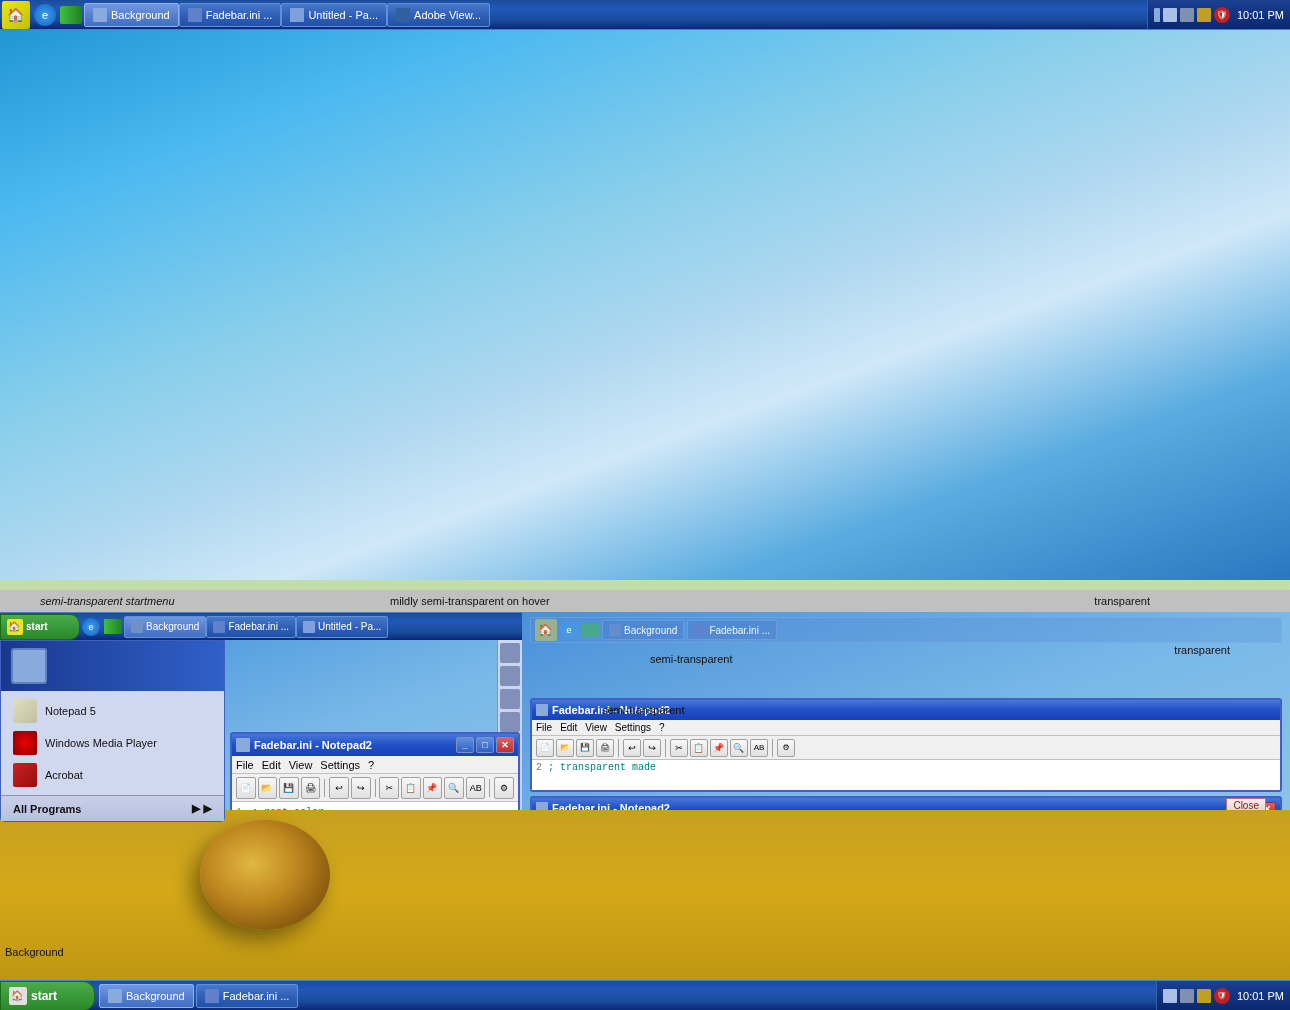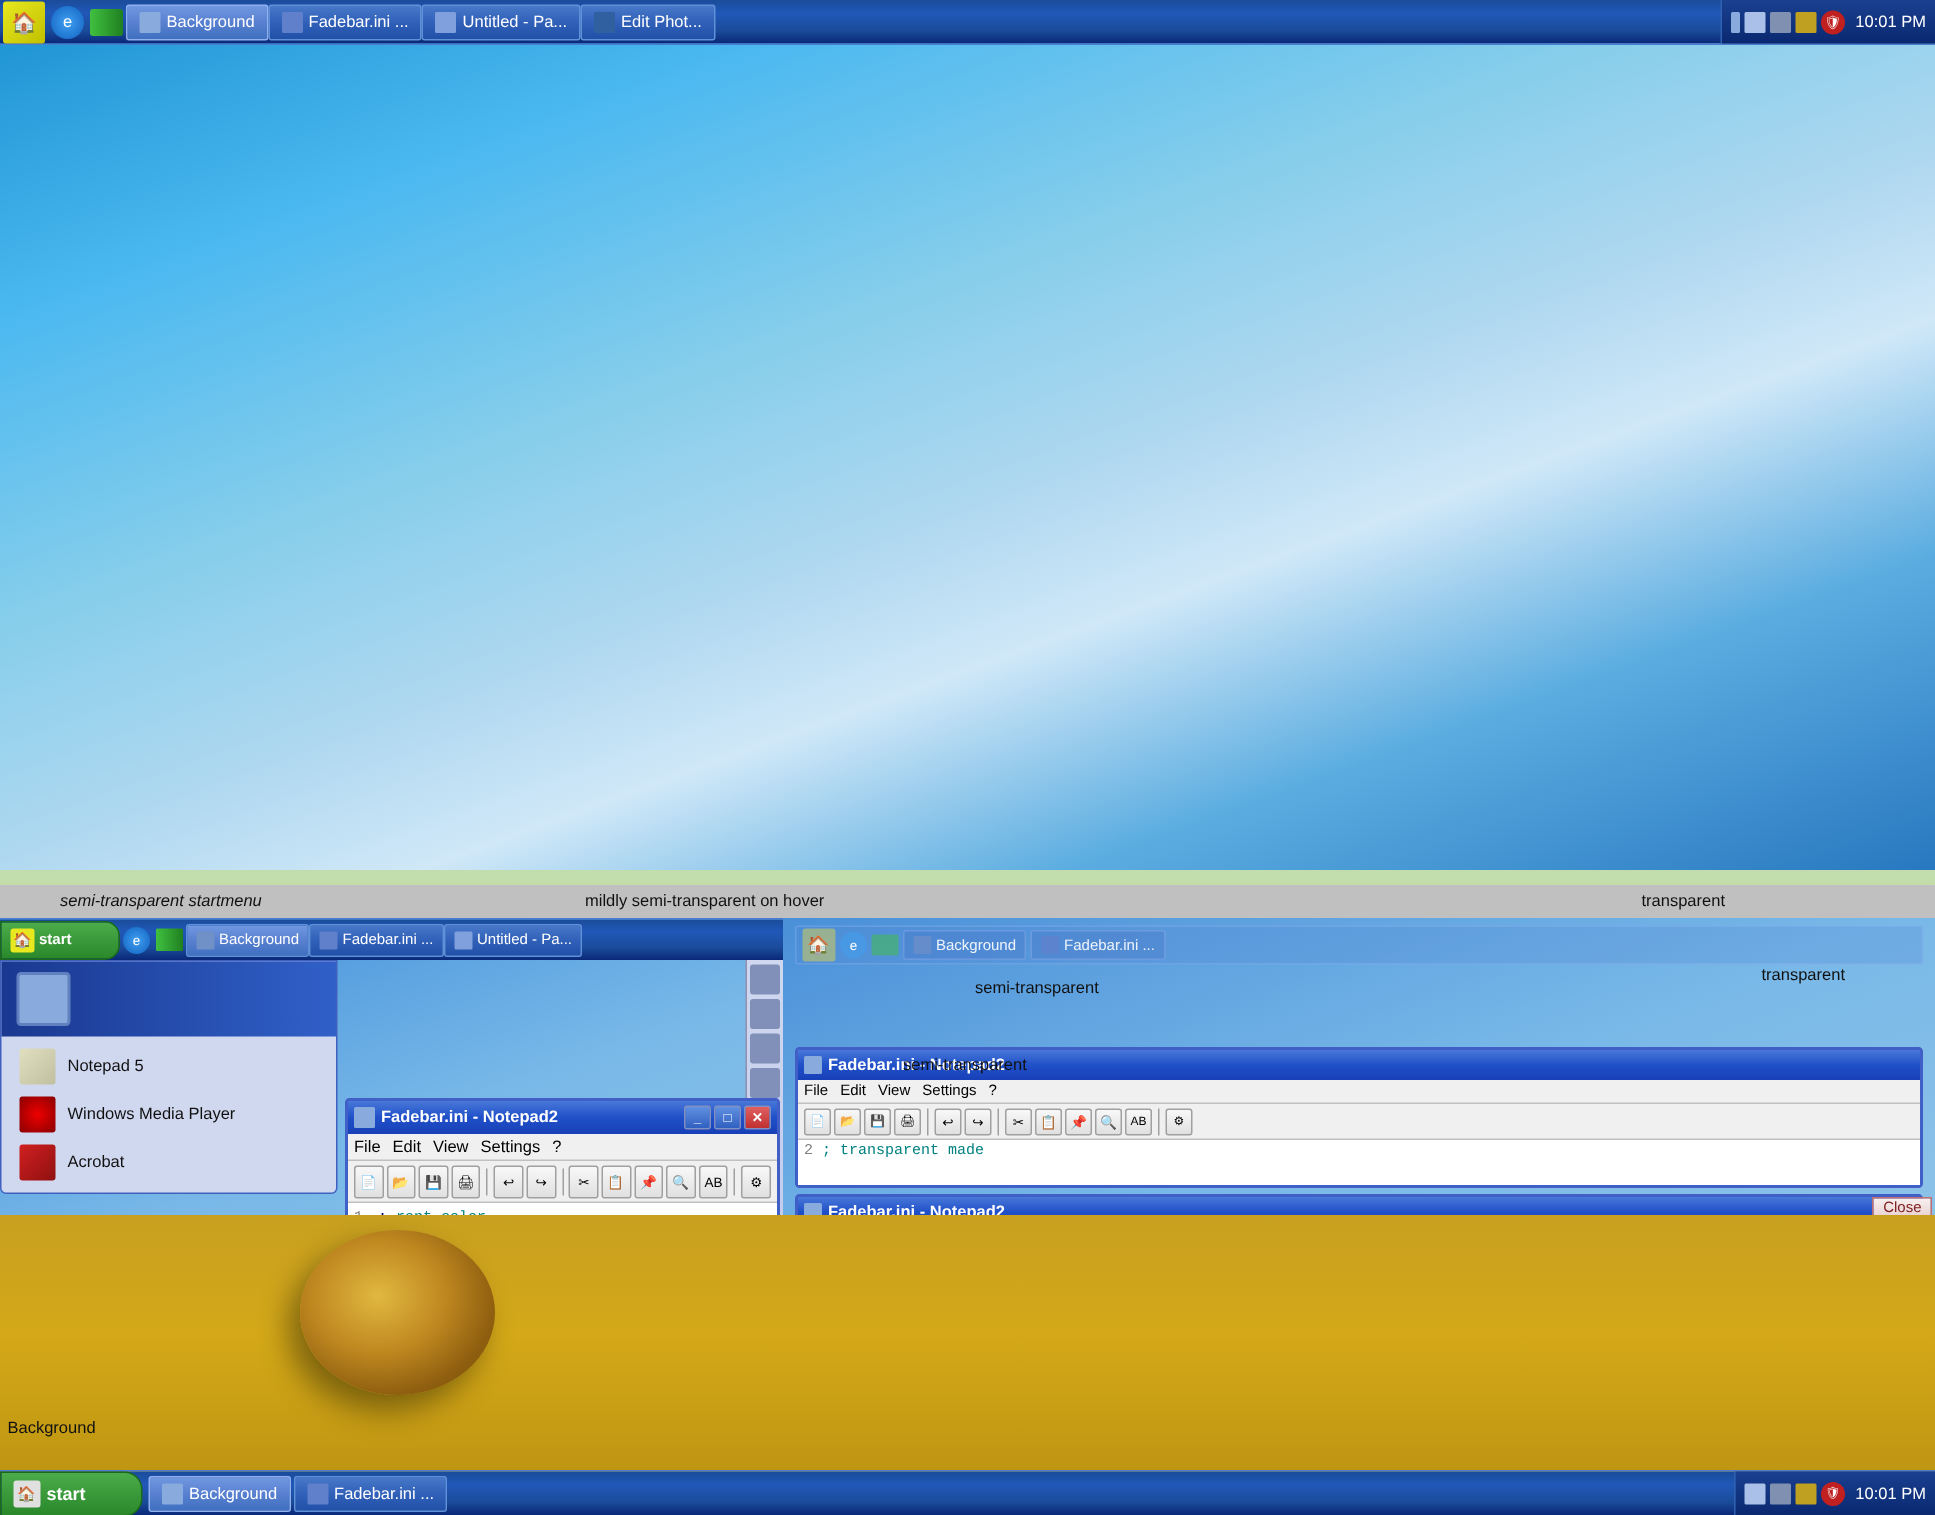--- a/index.html
+++ b/index.html
@@ -372,21 +372,21 @@
       <span>Fadebar.ini ...</span>
     </div>
 
     <div class="taskbar-tab">
       <div class="tab-icon" style="background:#80a0dd;"></div>
       <span>Untitled - Pa...</span>
     </div>
 
     <div class="taskbar-tab">
       <div class="tab-icon" style="background:#3060a0;"></div>
-      <span>Edit Phot...</span>
+      <span>Adobe View...</span>
     </div>
 
     <div class="system-tray" style="margin-left:auto;">
       <div style="width:6px;height:14px;background:#88aadd;border-radius:1px;"></div>
       <div class="tray-icon"></div>
       <div class="tray-icon" style="background:#8090b0;"></div>
       <div class="tray-icon" style="background:#c0a020;"></div>
       <div class="tray-icon" style="background:#c02020;width:16px;height:16px;border-radius:8px;display:flex;align-items:center;justify-content:center;color:white;font-size:9px;">🛡</div>
       <span class="clock">10:01 PM</span>
     </div>
@@ -434,20 +434,24 @@
           </div>
           <div class="start-menu-item">
             <div class="sm-icon wmp"></div>
             <span>Windows Media Player</span>
           </div>
           <div class="start-menu-item">
             <div class="sm-icon acrobat"></div>
             <span>Acrobat</span>
           </div>
         </div>
+        <div class="all-programs">
+          <span>All Programs</span>
+          <span>▶ ▶</span>
+        </div>
       </div>
 
       <div class="right-side-menu">
         <div class="right-icon"></div>
         <div class="right-icon"></div>
         <div class="right-icon"></div>
         <div class="right-icon"></div>
         <div class="right-icon"></div>
         <div class="right-icon"></div>
         <div class="right-icon"></div>
@@ -569,21 +573,21 @@
 
       <div style="margin:4px 8px 4px 8px;border:2px solid #4060c8;border-radius:3px;background:#f0f0f0;">
         <div style="background:linear-gradient(180deg,#4878d8 0%,#2050c8 50%,#1840b8 100%);height:20px;display:flex;align-items:center;padding:0 4px;color:white;font-size:11px;font-weight:bold;">
           <div style="width:12px;height:12px;background:#88aadd;border-radius:1px;margin-right:4px;"></div>
           <span>Fadebar.ini - Notepad2</span>
           <div style="margin-left:auto;">
             <span style="background:linear-gradient(180deg,#e06060 0%,#c03030 100%);border:1px solid #903030;border-radius:2px;padding:1px 4px;font-size:9px;color:white;cursor:pointer;">✕</span>
           </div>
         </div>
 
-        <div style="position:absolute;right:2px;margin-top:-20px;">
+        <div style="position:absolute;right:24px;margin-top:-20px;">
           <div class="close-btn-hover">Close</div>
         </div>
         <div style="background:#f0f0f0;height:16px;display:flex;align-items:center;padding:0 4px;gap:8px;border-bottom:1px solid #c0c0c0;font-size:10px;">
           <span>File</span>
           <span>Edit</span>
           <span>View</span>
           <span>Settings</span>
           <span>?</span>
         </div>
         <div style="background:#f0f0f0;height:24px;display:flex;align-items:center;padding:0 4px;gap:2px;border-bottom:1px solid #c0c0c0;">

